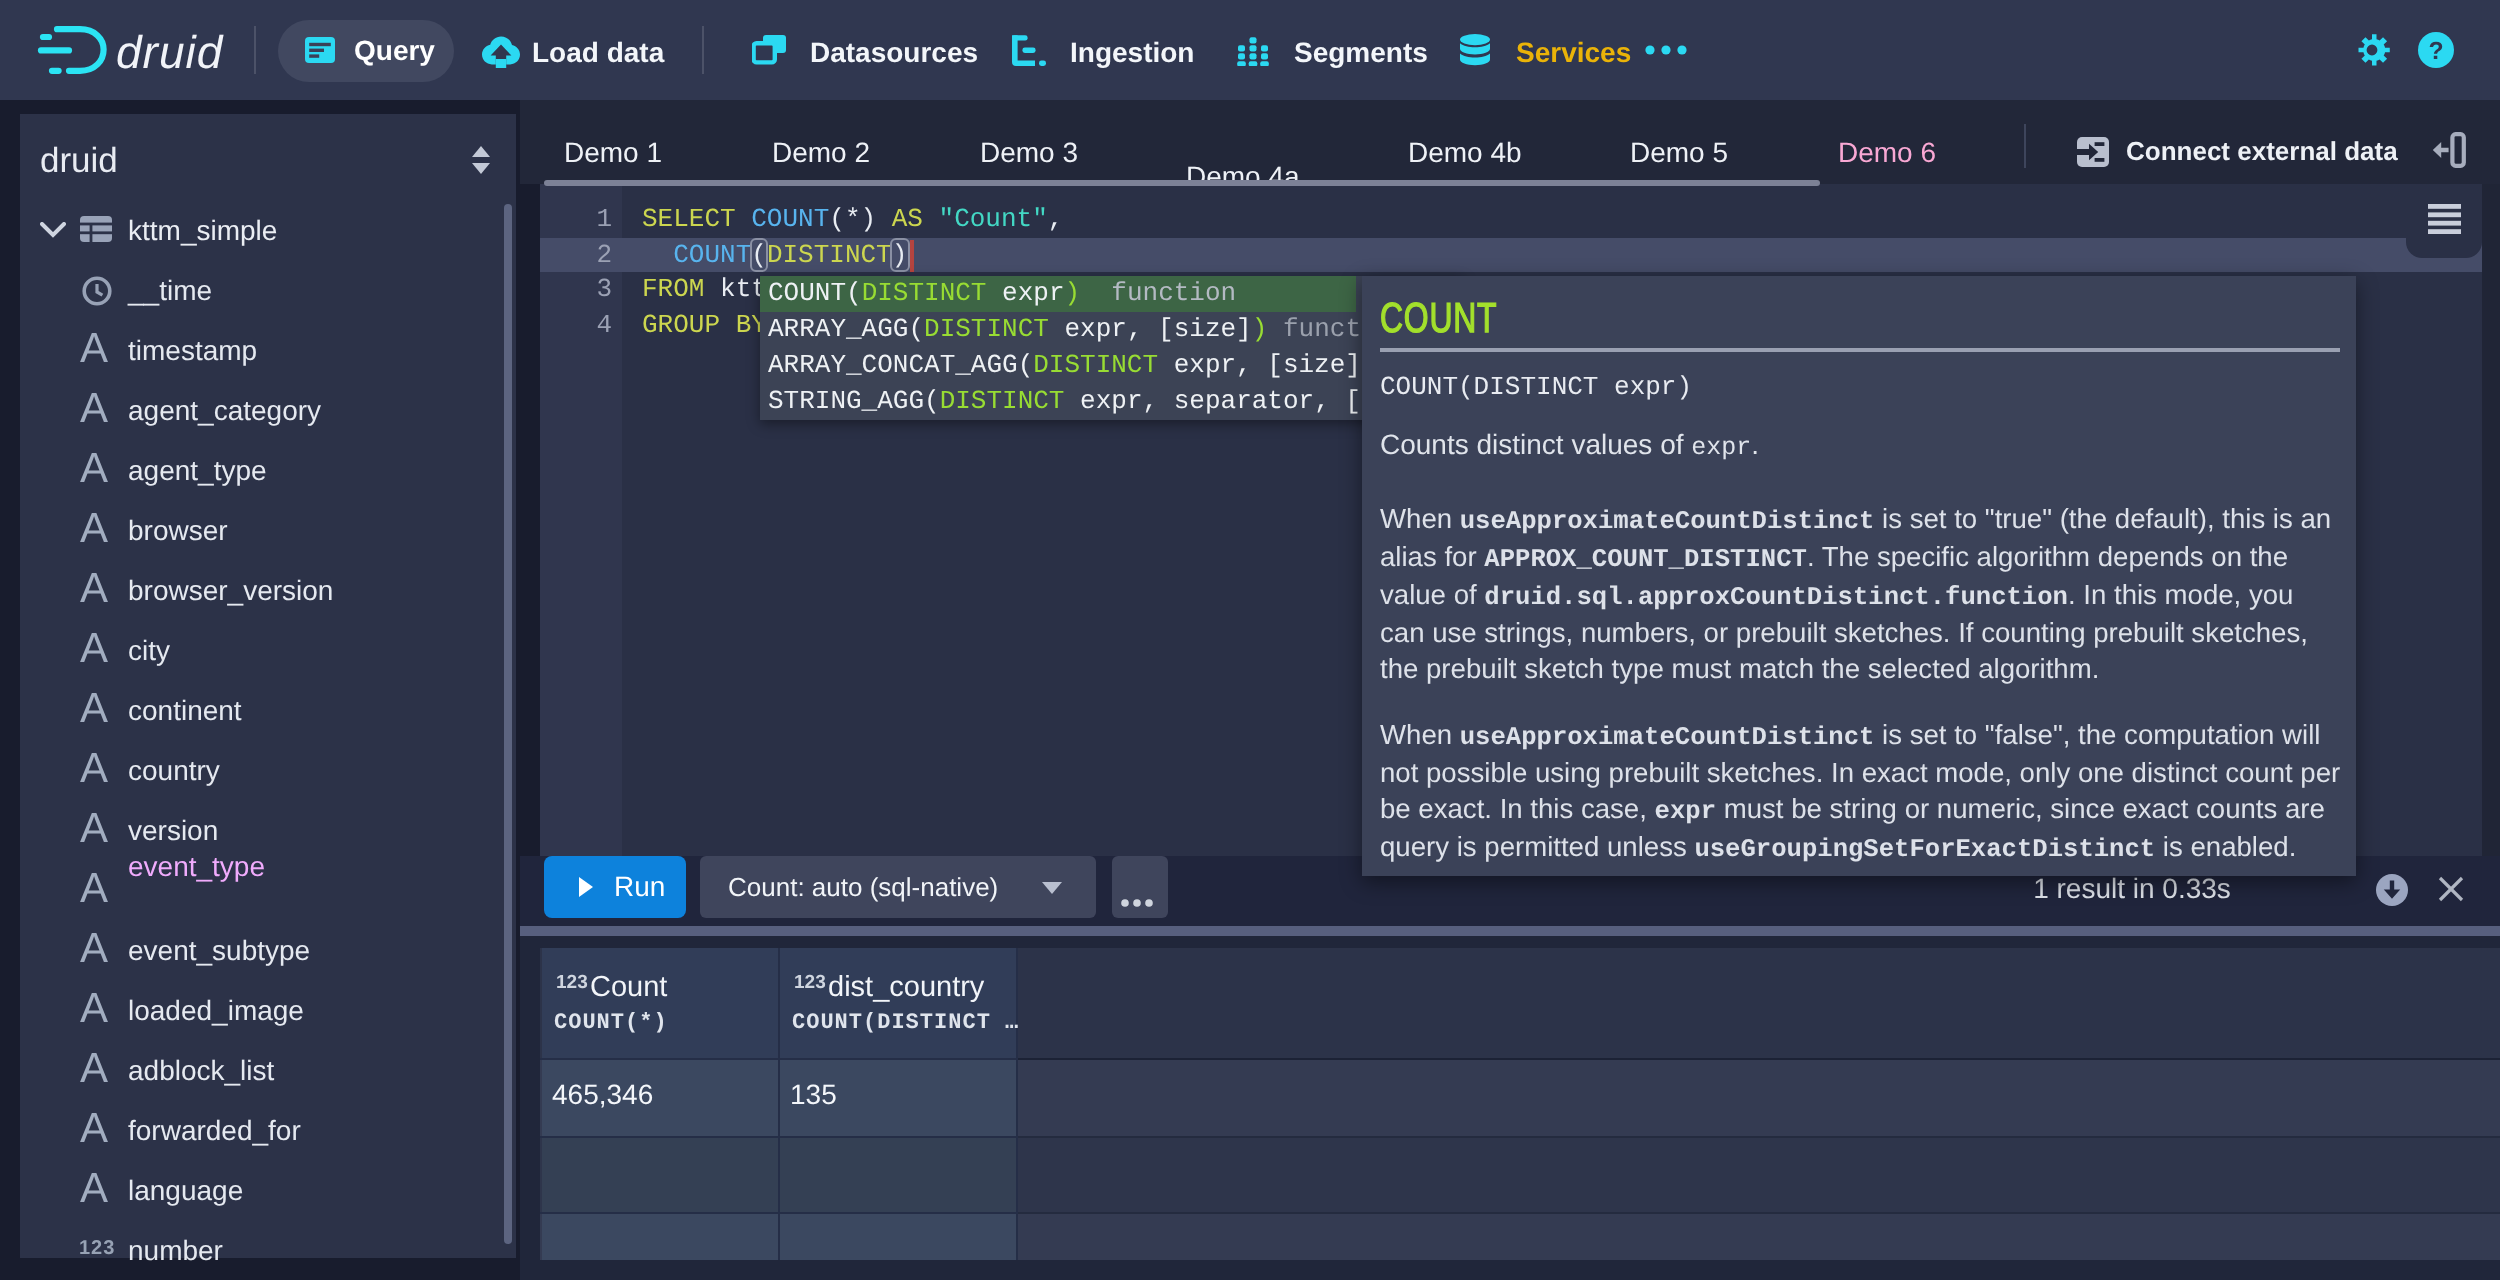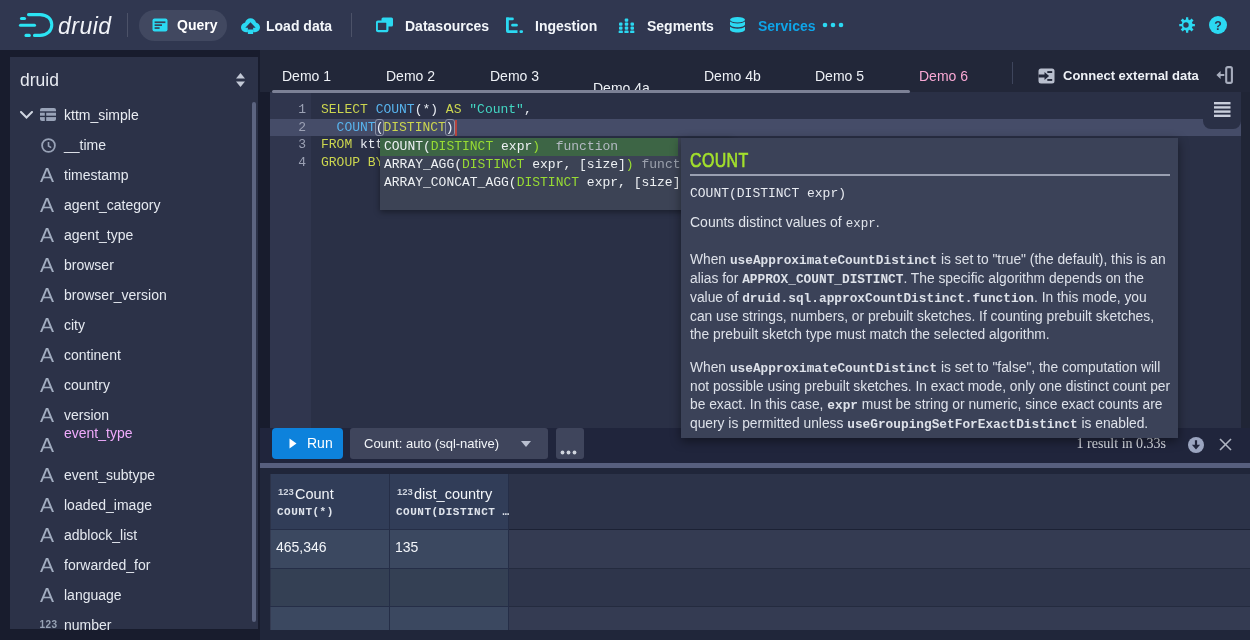--- a/index.html
+++ b/index.html
@@ -73,21 +73,21 @@
   </svg>
   <div class="abs" style="left:647px;top:18px;font-size:14px;font-weight:600;color:#f3f6fa;">Segments</div>
 
   <svg class="abs" style="left:729px;top:17px;" width="17" height="16" viewBox="0 0 17 16">
     <g fill="#2bd9f2">
       <ellipse cx="8.5" cy="2.8" rx="7.5" ry="2.8"></ellipse>
       <path d="M1 4.6 C2.6 5.9 5.4 6.6 8.5 6.6 C11.6 6.6 14.4 5.9 16 4.6 L16 7.4 C16 9 12.6 10.2 8.5 10.2 C4.4 10.2 1 9 1 7.4 Z"></path>
       <path d="M1 9.8 C2.6 11.1 5.4 11.8 8.5 11.8 C11.6 11.8 14.4 11.1 16 9.8 L16 12.8 C16 14.4 12.6 15.6 8.5 15.6 C4.4 15.6 1 14.4 1 12.8 Z"></path>
     </g>
   </svg>
-  <div class="abs" style="left:758px;top:18px;font-size:14px;font-weight:600;color:#0ea5e9;">Services</div>
+  <div class="abs" style="left:758px;top:18px;font-size:14px;font-weight:600;color:#eab308;">Services</div>
 
   <svg class="abs" style="left:822px;top:21px;" width="22" height="8" viewBox="0 0 22 8">
     <g fill="#2bd9f2">
         <circle cx="3" cy="4" r="2.3"></circle>
         <circle cx="11" cy="4" r="2.3"></circle>
         <circle cx="19" cy="4" r="2.3"></circle>
       </g>
   </svg>
 
   <svg class="abs" style="left:1177px;top:16px;" width="18" height="18" viewBox="0 0 16 16">
@@ -151,20 +151,21 @@
   </svg>
 </div>
 
 <div class="abs" style="left:1241px;top:92px;width:9px;height:336px;background:#202536;"></div>
 
 <div class="abs mono" id="autocomplete" style="z-index:20;left:380px;top:137.5px;width:352px;height:72px;background:#3c4355;box-shadow:0 2px 6px rgba(0,0,0,.4);font-size:13px;overflow:hidden;text-align:right;">
   <div class="abs" style="left:0;top:0;width:298px;height:18px;background:#3d6545;"></div>
   <div class="abs" style="left:4px;top:0;line-height:18px;white-space:pre;color:#eef1f4;">COUNT(<span style="color:#98dc33">DISTINCT</span> expr<span style="color:#98dc33">)</span>  <span style="color:#b4bac3">function</span></div>
   <div class="abs" style="left:4px;top:18px;line-height:18px;white-space:pre;color:#eef1f4;">ARRAY_AGG(<span style="color:#98dc33">DISTINCT</span> expr, [size]<span style="color:#98dc33">)</span> <span style="color:#9ba1ad">funct</span></div>
   <div class="abs" style="left:4px;top:36px;line-height:18px;white-space:pre;color:#eef1f4;">ARRAY_CONCAT_AGG(<span style="color:#98dc33">DISTINCT</span> expr, [size])</div>
+  <div class="abs" style="left:4px;top:54px;line-height:18px;white-space:pre;color:#eef1f4;">STRING_AGG(<span style="color:#98dc33">DISTINCT</span> expr, separator, [</div>
 </div>
 
 <div class="abs" id="docpopup" style="z-index:21;left:681px;top:137.5px;width:497px;height:300px;background:#3b4258;box-shadow:0 3px 10px rgba(0,0,0,.45);overflow:hidden;">
   <div class="abs" style="left:9px;top:10px;font-size:21px;color:#a3e02c;-webkit-text-stroke:0.7px #a3e02c;transform:scaleX(0.76);transform-origin:0 0;letter-spacing:0.5px;">COUNT</div>
   <div class="abs" style="left:9px;top:36.5px;width:480px;height:1.5px;background:#9aa0b2;"></div>
   <div class="abs mono" style="left:9px;top:48px;font-size:13px;color:#e8ebf1;">COUNT(DISTINCT expr)</div>
   <div class="abs" style="left:9px;top:76px;font-size:14px;color:#e0e4eb;">Counts distinct values of <span class="mono" style="font-size:12.5px;">expr</span>.</div>
   <div class="abs" id="para1" style="left:9px;top:113px;font-size:13.8px;line-height:18px;color:#dde1e9;white-space:nowrap;">
     <div>When <b class="mono" style="font-size:12.8px;">useApproximateCountDistinct</b> is set to "true" (the default), this is an</div>
     <div>alias for <b class="mono" style="font-size:12.8px;">APPROX_COUNT_DISTINCT</b>. The specific algorithm depends on the</div>
@@ -194,21 +195,21 @@
   <div class="abs" style="left:296px;top:0;width:28px;height:31px;background:#3f455c;border-radius:3px;"></div>
   <div class="abs" style="left:300px;top:13px;width:20px;">
     <svg width="17" height="5" viewBox="0 0 17 5">
         <g fill="#d0d5de">
           <circle cx="2.5" cy="2.5" r="1.9"></circle>
           <circle cx="8.5" cy="2.5" r="1.9"></circle>
           <circle cx="14.5" cy="2.5" r="1.9"></circle>
         </g>
       </svg>
   </div>
-  <div class="abs" style="left:706px;top:8px;width:200px;text-align:right;font-size:14px;color:#dde1e8;font-family:Liberation Serif, serif;">1 result in 0.33s</div>
+  <div class="abs" style="left:706px;top:8px;width:200px;text-align:center;font-size:14px;color:#dde1e8;">1 result in 0.33s</div>
   <svg class="abs" style="left:928px;top:9px;" width="16" height="16" viewBox="0 0 16 16">
     <circle cx="8" cy="8" r="8" fill="#9ba5c0"></circle>
     <path d="M6.9 3.2 h2.2 v4.6 h3 L8 12.4 L3.9 7.8 h3 Z" fill="#20253c"></path>
   </svg>
   <svg class="abs" style="left:959px;top:10px;" width="13" height="13" viewBox="0 0 13 13">
     <g stroke="#b0b6c2" stroke-width="1.6">
         <path d="M1 1 L12 12"></path>
         <path d="M12 1 L1 12"></path>
       </g>
   </svg>

